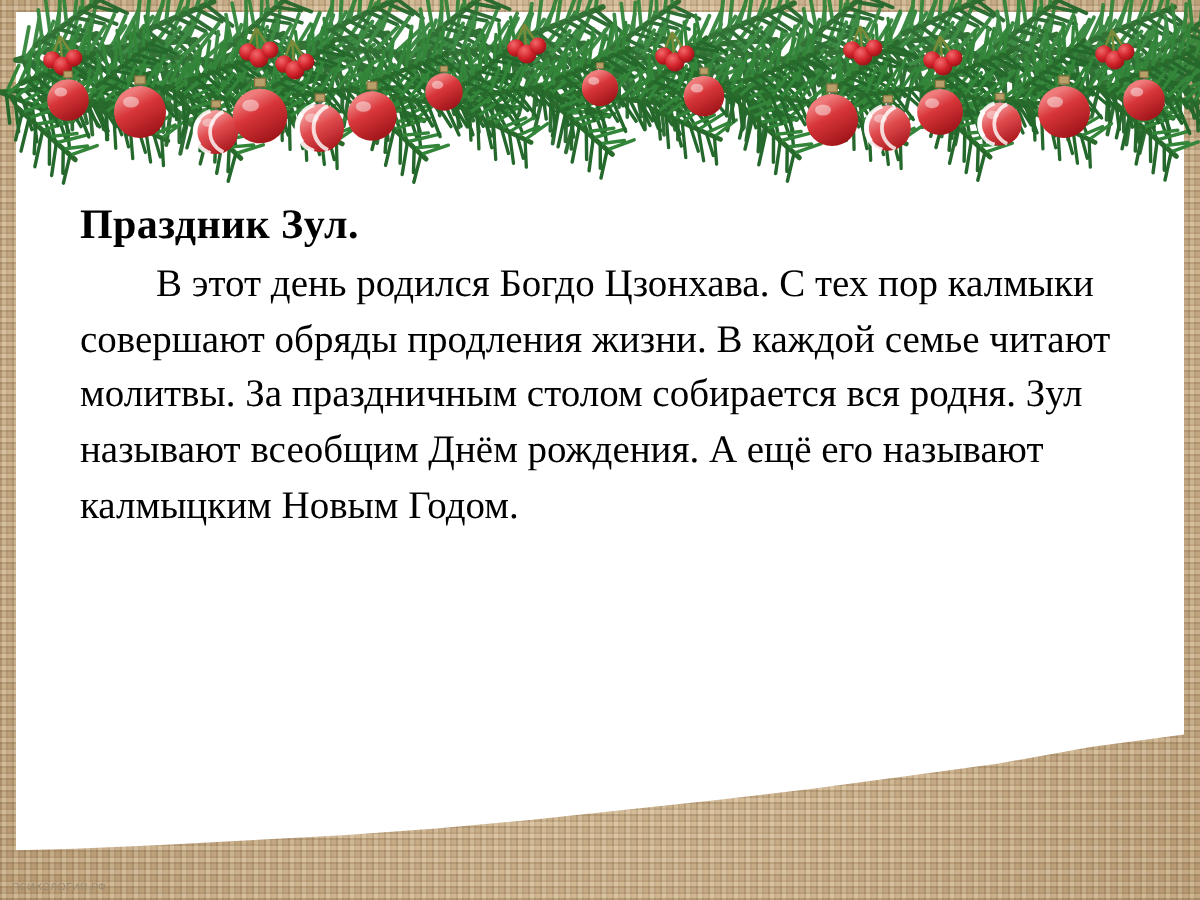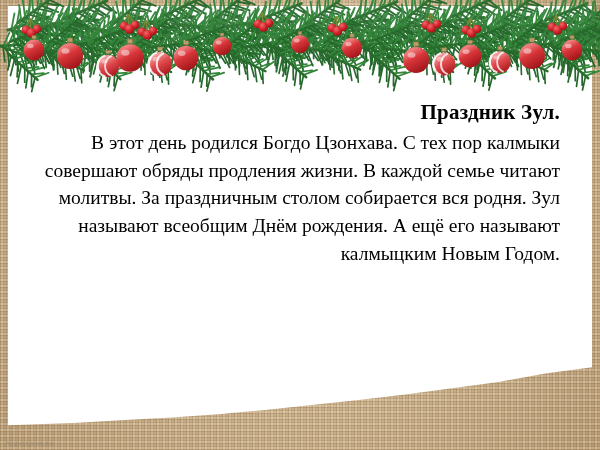--- a/index.html
+++ b/index.html
@@ -73,30 +73,30 @@
   
   .text-block {
     position: absolute;
     left: 40px;
     top: 100px;
     width: 520px;
   }
   .doc-title {
     font-size: 21px;
     font-weight: bold;
-    text-align: right;
+    text-align: left;
     color: #000;
     margin: 0 0 4px 0;
     letter-spacing: 0.2px;
   }
   .doc-body {
     font-size: 19.5px;
     line-height: 1.42;
     color: #000;
-    text-align: right;
+    text-align: left;
     margin: 0;
     text-indent: 38px;
   }
 
   
   .watermark {
     position: absolute;
     left: 6px;
     bottom: 3px;
     font-family: "Liberation Sans", sans-serif;

